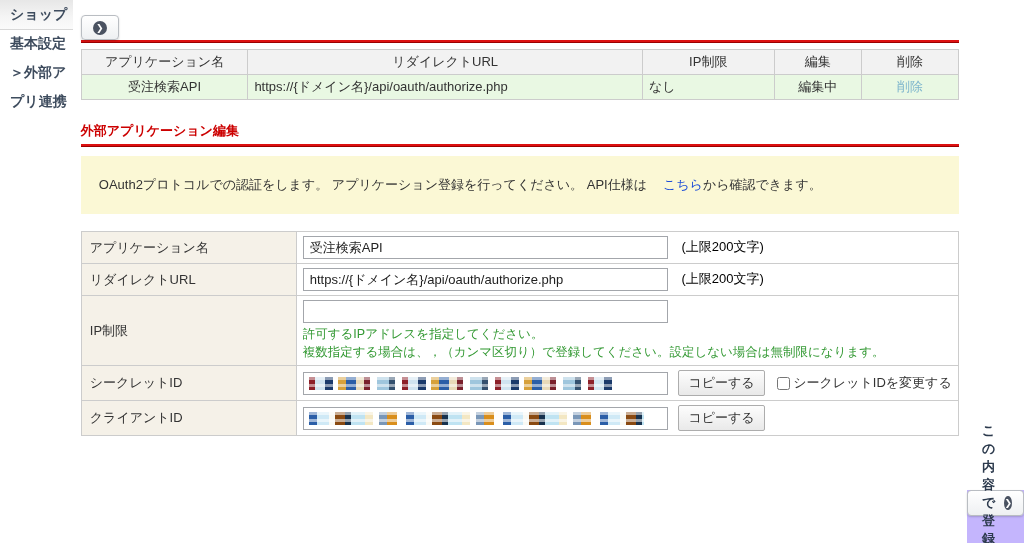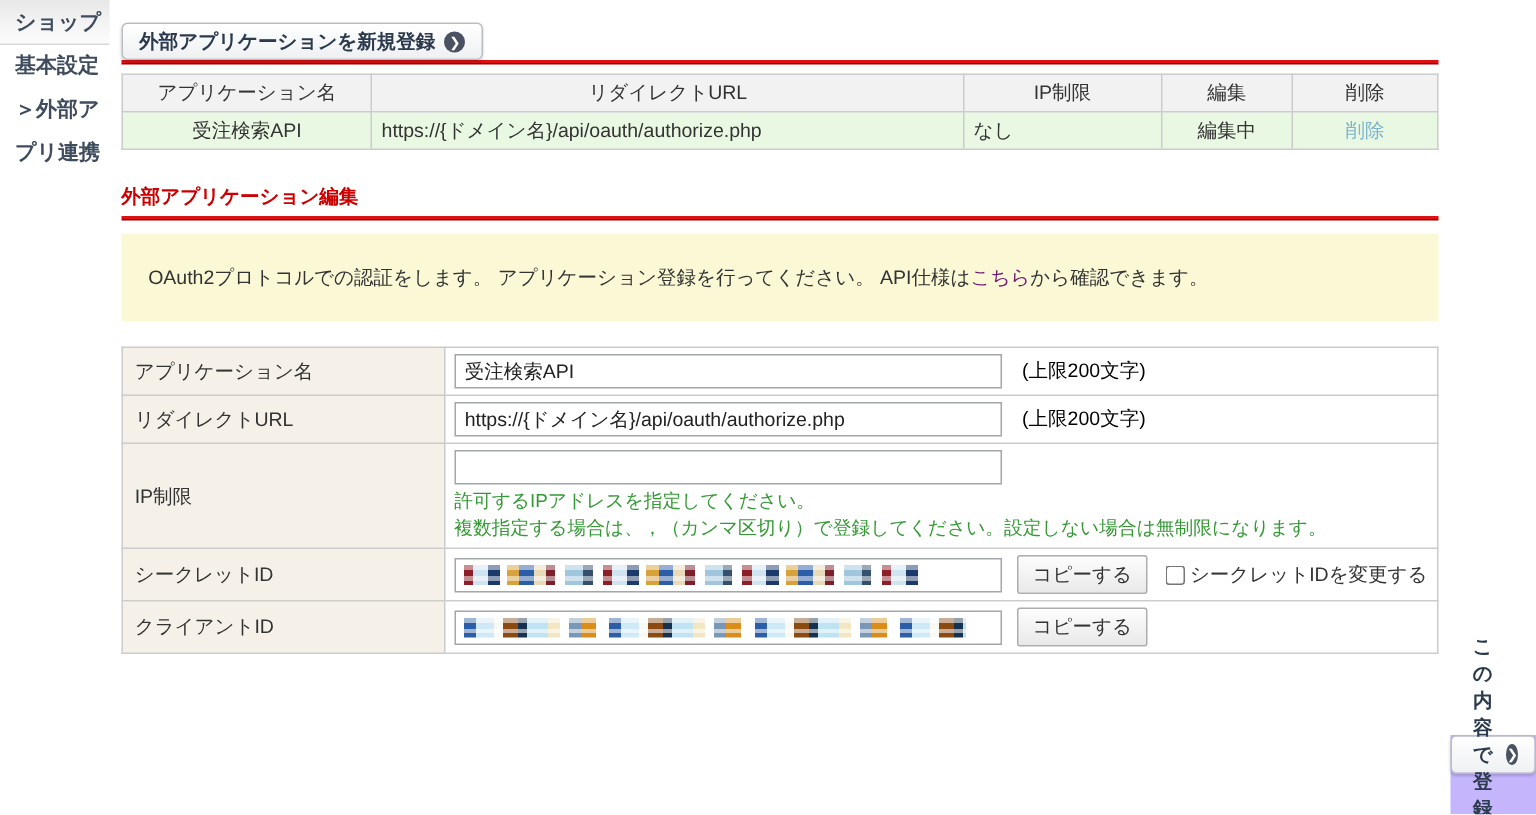--- a/index.html
+++ b/index.html
@@ -34,21 +34,21 @@
   .col-name   { width:19%;  text-align:center; }
   .col-url    { width:45%;  text-align:left; }
   .col-ip     { width:15%;  text-align:left; }
   .col-edit   { width:10%;  text-align:center; }
   .col-del    { width:11%;  text-align:center; }
   th.col-url, th.col-ip { text-align:center; }
   .delete-link { color:#7cb4cc; text-decoration:none; cursor:pointer; }
 
   
   .notice { margin-top:9px; background:#fbf8d5; padding:20px 18px; font-size:13px; color:#333; }
-  .notice a { color:#701a75; text-decoration:none; cursor:pointer; }
+  .notice a { color:#1d4ed8; text-decoration:none; cursor:pointer;margin-left:16px; }
 
   
   table.form { width:100%; border-collapse:collapse; margin-top:17px; }
   table.form td { border:1px solid #cccccc; font-size:13px; vertical-align:middle; }
   td.flabel { width:215px; background:#f5f1e8; padding:6px 8px; }
   td.fvalue { background:#fff; padding:4px 6px; }
   .row-ip td.fvalue { vertical-align:top;border-radius:27px; }
 
   input.text { width:365px; height:23px; border:1px solid #a3a6ab; font-size:13px; padding:2px 6px;
                font-family:inherit; color:#222; vertical-align:middle; }
@@ -84,21 +84,20 @@
 <body>
 
 <div class="page">
 
   <div class="titlebar">ショップ基本設定＞外部アプリ連携</div>
 
   <div class="content">
 
     <div class="newapp-row">
       <button class="btn">
-        <span>外部アプリケーションを新規登録</span>
         <span class="circle-arrow">❯</span>
       </button>
     </div>
 
     <div class="red-rule"></div>
 
     <table class="list">
       <thead>
         <tr>
           <th class="col-name">アプリケーション名</th>

